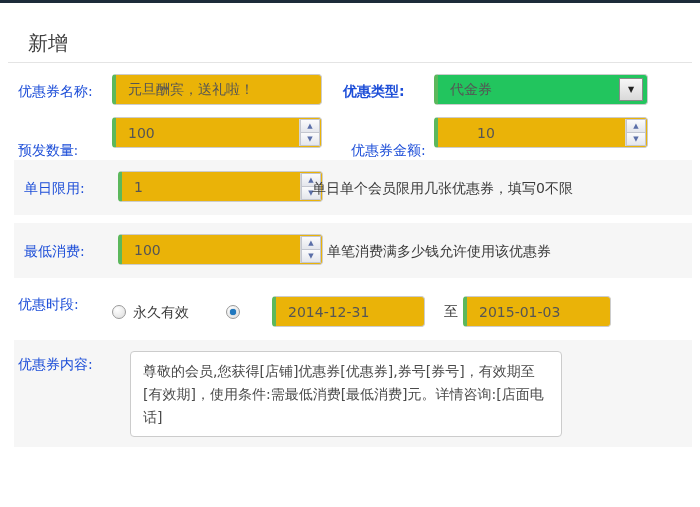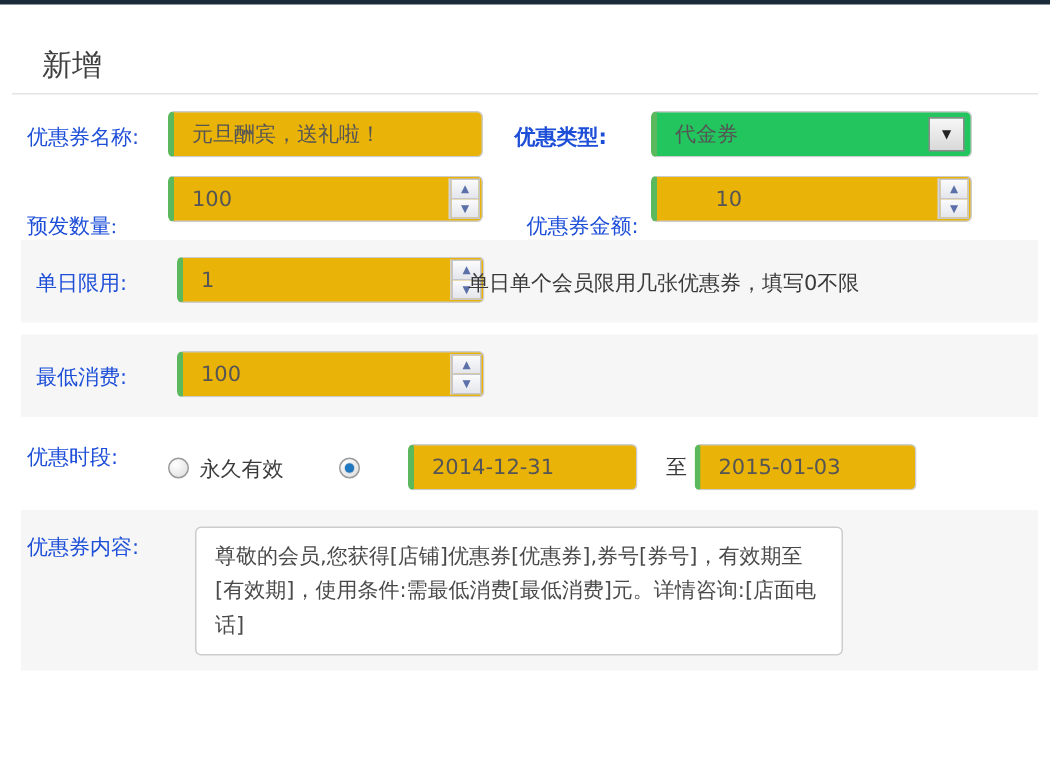--- a/index.html
+++ b/index.html
@@ -208,20 +208,21 @@
     <input type="text" value="100" style="">
     <span class="spinner">
       <span class="spin-btn">
           <span class="tri">▲</span>
         </span>
       <span class="spin-btn">
           <span class="tri">▼</span>
         </span>
     </span>
   </div>
+  <div class="hint" style="left:327px; top:243px;">单笔消费满多少钱允许使用该优惠券</div>
 
   <div class="lbl" style="left:18px; top:296px;">优惠时段:</div>
   <span class="radio" style="left:112px; top:305px;"></span>
   <div class="lbl" style="left:133px; top:304px; color:#3a3a3a;">永久有效</div>
   <span class="radio checked" style="left:226px; top:305px;"></span>
   <div class="tbox" style="left:272px; top:296px; width:153px;">
     <input type="text" class="no-spin" value="2014-12-31" style="">
   </div>
   <div class="lbl" style="left:444px; top:303px; color:#3a3a3a;">至</div>
   <div class="tbox" style="left:463px; top:296px; width:148px;">

